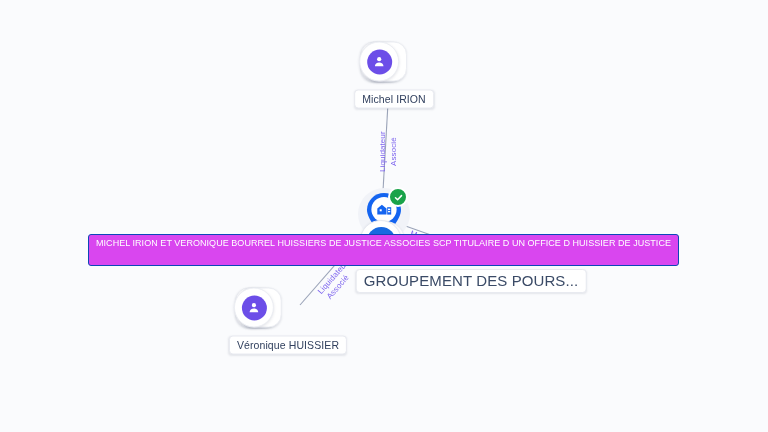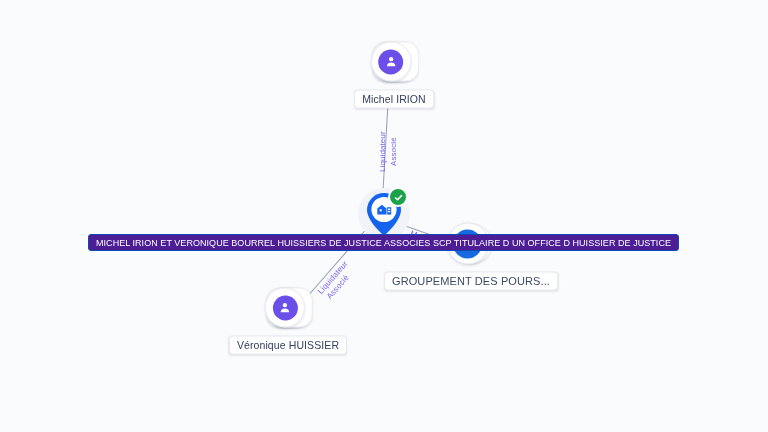--- a/index.html
+++ b/index.html
@@ -28,21 +28,21 @@
     height: 432px;
     pointer-events: none;
   }
 
   
   .node {
     position: absolute;
     transform: translate(-50%, -50%);
     display: flex;
     flex-direction: column;
-    align-items: center;
+    align-items: flex-start;
   }
   .node-art {
     position: relative;
     width: 56px;
     height: 52px;
     display: flex;
     align-items: center;
     justify-content: center;
   }
 
@@ -147,32 +147,32 @@
     border: 1px solid #e8eaf0;
     border-radius: 4px;
     padding: 2px 7px 3px;
     font-size: 10.5px;
     color: #31405e;
     white-space: nowrap;
     box-shadow: 0 1px 2px rgba(40,50,80,.10);
     letter-spacing: .1px;
   }
   .node-label.small {
-    font-size: 11px;
+    font-size: 15px;
     color: #3a4a66;
   }
 
   
   .main-label {
     position: absolute;
     left: 88px;
     top: 234px;
-    height: 17px;
+    height: 32px;
     line-height: 17px;
-    background: #4c1d95;
+    background: #d946ef;
     border: 1px solid #0d47b8;
     border-radius: 3px;
     color: #ffffff;
     font-size: 9px;
     letter-spacing: .05px;
     padding: 0 7px;
     white-space: nowrap;
     box-sizing: border-box;
     z-index: 30;
   }

